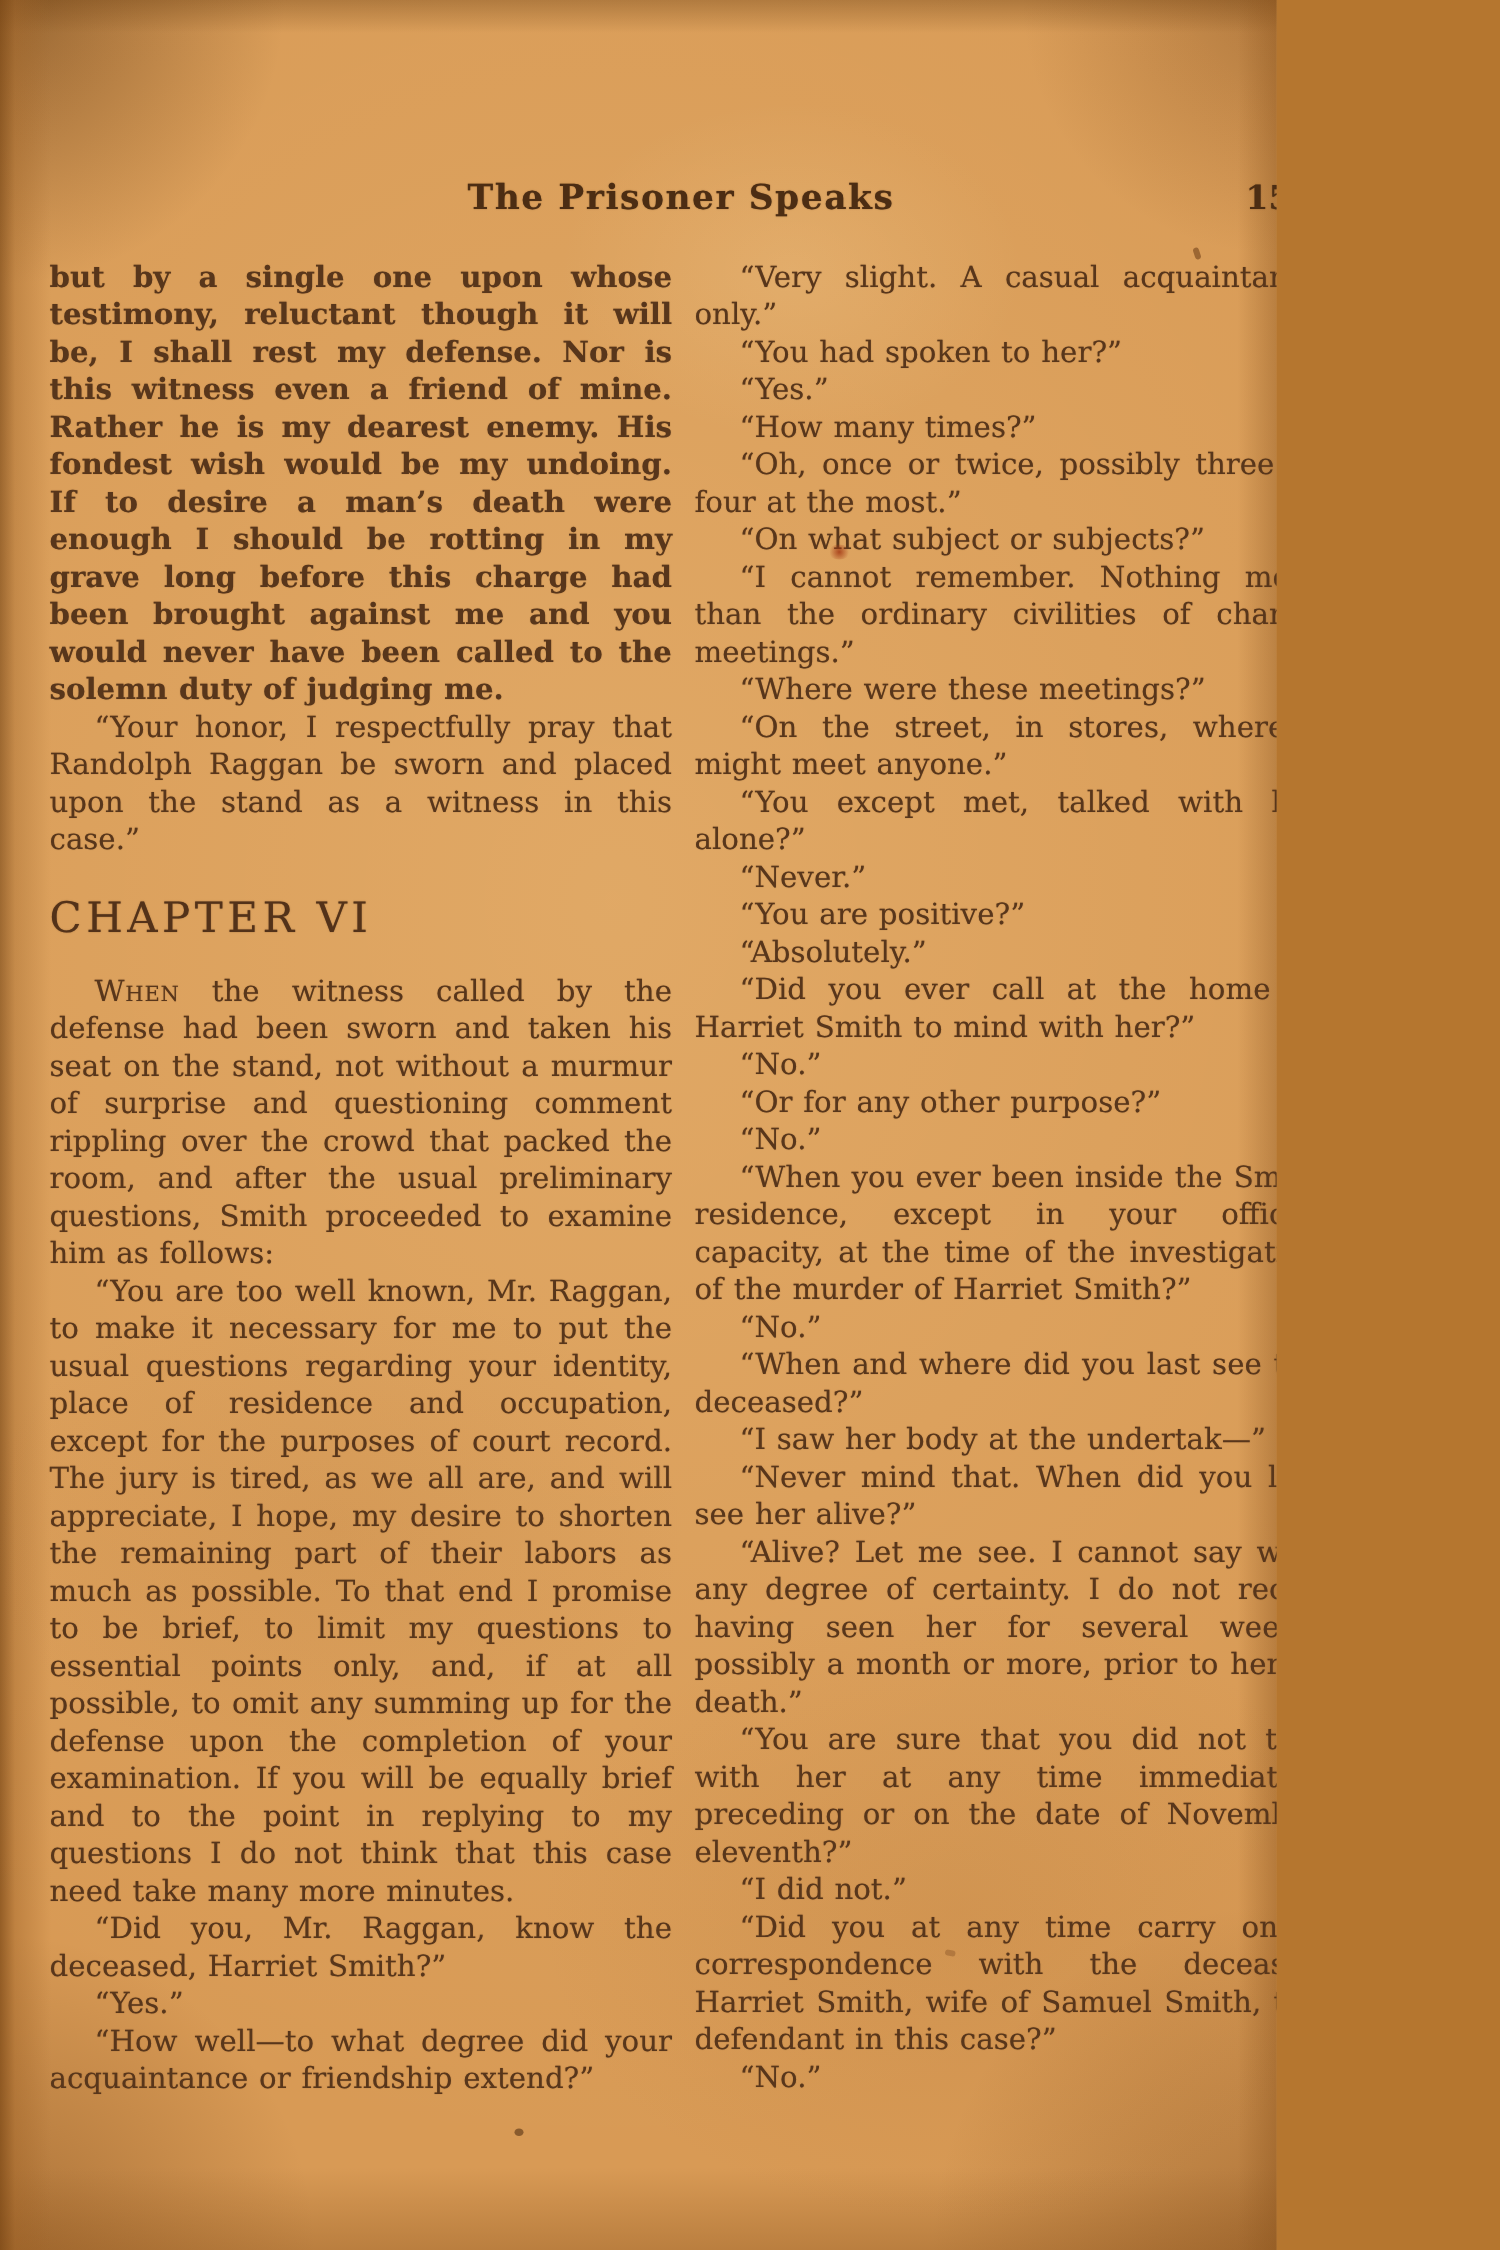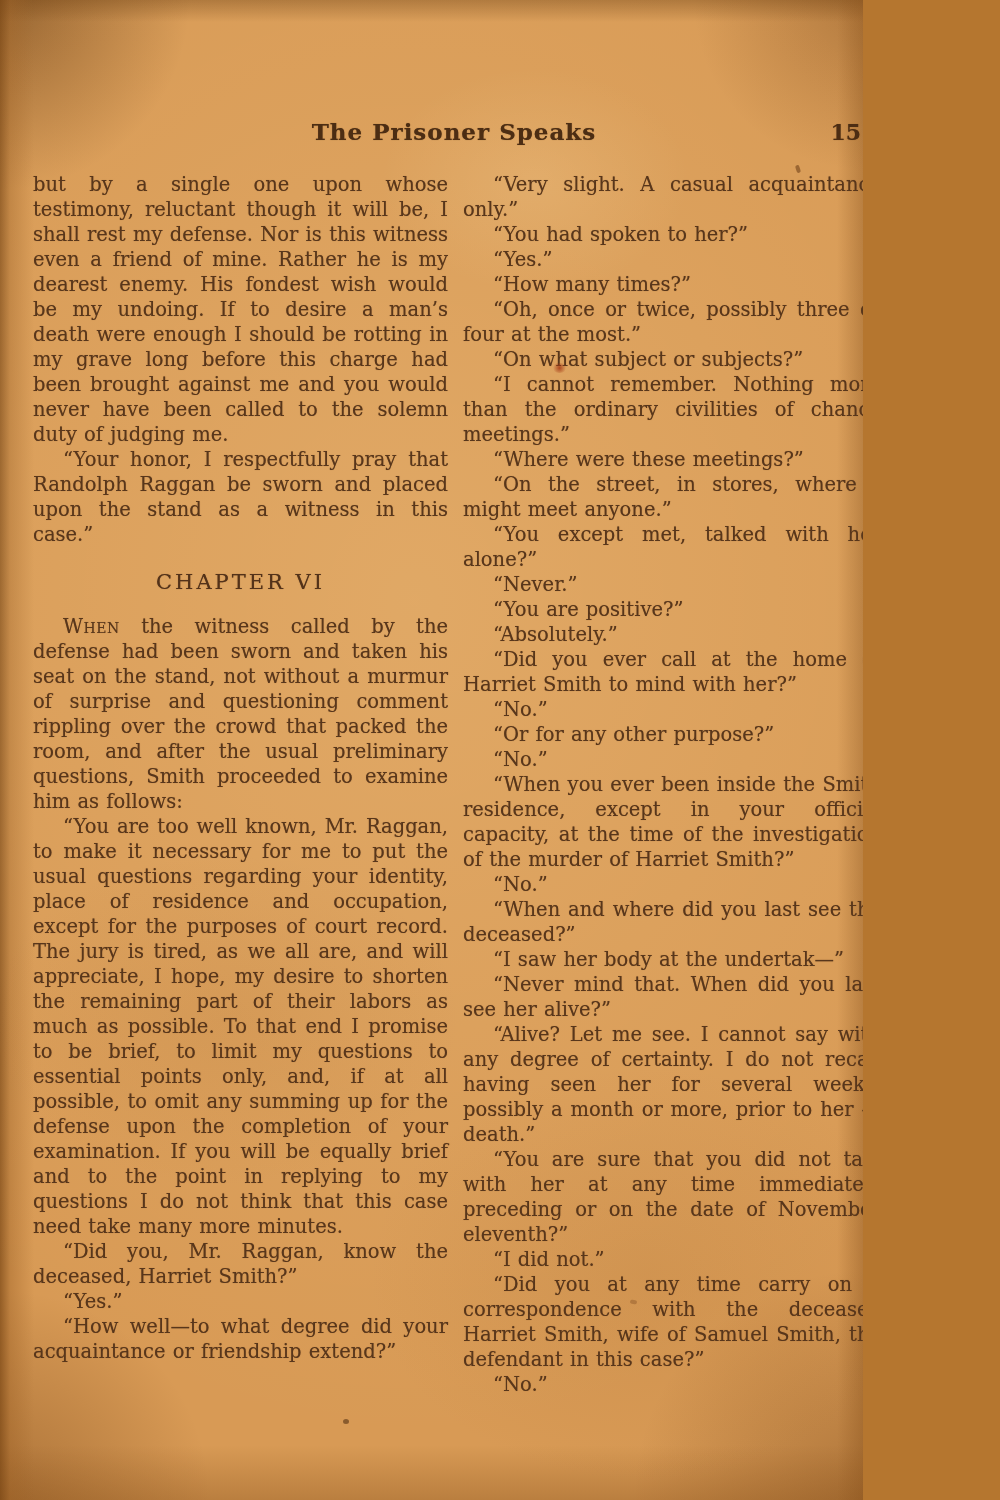--- a/index.html
+++ b/index.html
@@ -17,21 +17,20 @@
       radial-gradient(ellipse 130% 90% at 48% 40%, rgba(255,220,160,0.22), rgba(0,0,0,0) 62%),
       linear-gradient(90deg, rgba(125,73,22,0.75) 0px, rgba(160,100,40,0.45) 10px, rgba(0,0,0,0) 34px),
       linear-gradient(270deg, rgba(140,85,30,0.45) 0px, rgba(0,0,0,0) 26px),
       linear-gradient(180deg, rgba(105,60,15,0.40) 0px, rgba(0,0,0,0) 22px),
       linear-gradient(0deg, rgba(130,75,22,0.35) 0px, rgba(0,0,0,0) 55px),
       radial-gradient(circle at 0% 0%, rgba(80,42,8,0.50), rgba(0,0,0,0) 190px),
       radial-gradient(circle at 100% 0%, rgba(100,52,12,0.32), rgba(0,0,0,0) 170px),
       radial-gradient(circle at 100% 100%, rgba(110,60,16,0.38), rgba(0,0,0,0) 230px),
       radial-gradient(circle at 0% 100%, rgba(110,60,16,0.42), rgba(0,0,0,0) 210px),
       #d89a55;
-    padding-left: 12px;
   }
   .running-head {
     position: absolute; left: 33px; top: 118px; width: 842px; height: 34px;
     text-align: center;
   }
   .running-head .title {
     font-size: 23px; font-weight: bold; color: #4c2d13;
     letter-spacing: 1px;
     text-shadow: 0 0 0.8px rgba(76,45,19,0.65);
   }
@@ -43,25 +42,25 @@
   .col { position: absolute; top: 172px; }
   .col-left  { left: 33px;  width: 415px; }
   .col-right { left: 436px; width: 418px; margin-left: 27px; }
   .col p {
     margin: 0; font-size: 19.5px; line-height: 25px;
     text-align: justify; text-indent: 30px;
     color: #58361b;
     text-shadow: 0 0 0.7px rgba(92,56,25,0.55);
     word-spacing: 1px;
   }
-  .col p.no-indent { text-indent: 0; }
+  .col p.no-indent { text-indent: 0; font-weight: bold; }
   .chapter-heading {
     margin: 23px 0 20px 0;
-    font-size: 21px; font-weight: normal;
-    text-align: center; letter-spacing: 3px;
+    font-size: 28px; font-weight: normal;
+    letter-spacing: 3px;
     color: #533219;
     text-shadow: 0 0 0.8px rgba(83,50,25,0.7);
   }
   .lead-caps { font-variant: small-caps; letter-spacing: 0.5px; }
   .mark { position: absolute; pointer-events: none; }
   .stain-red {
     left: 552px; top: 363px; width: 15px; height: 10px; border-radius: 50%;
     background: radial-gradient(circle, rgba(163,56,20,0.85), rgba(163,56,20,0) 72%);
   }
   .speck-a { left: 909px; top: 557px; width: 11px; height: 4px; border-radius: 2px;

